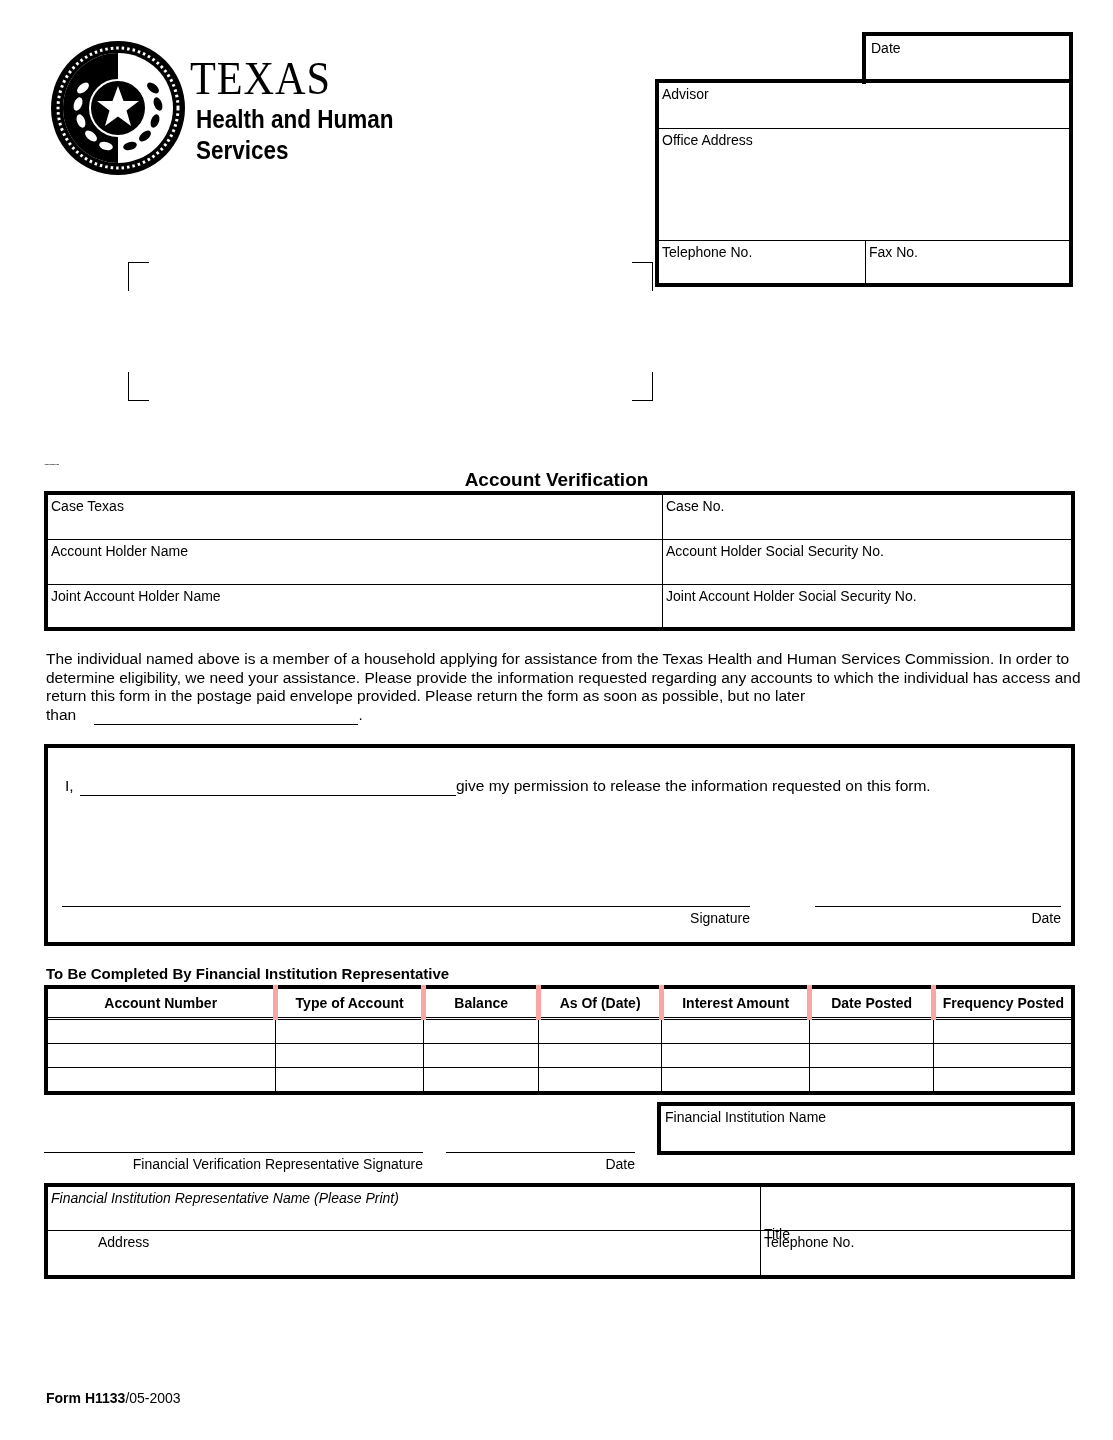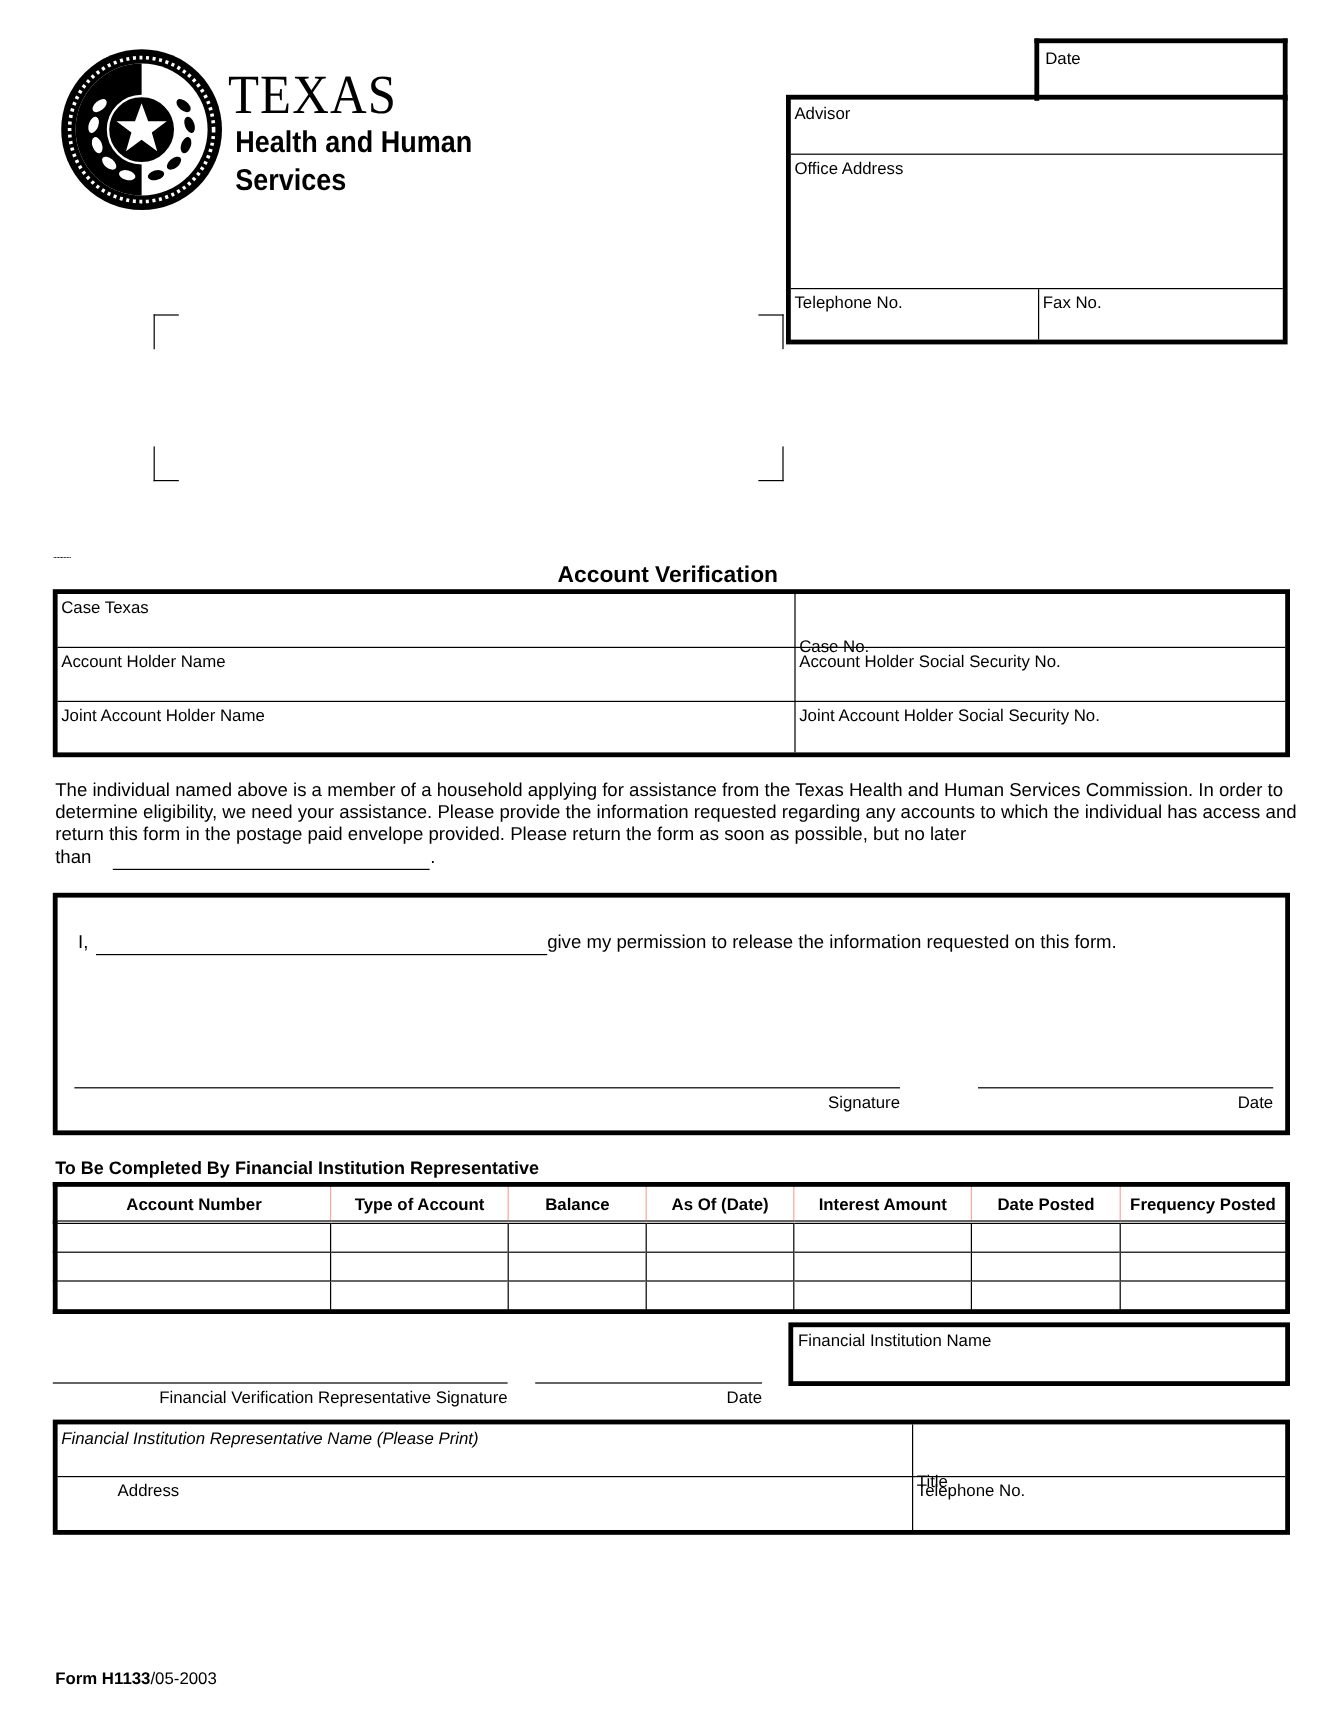--- a/index.html
+++ b/index.html
@@ -33,21 +33,21 @@
   .fill-line { display: inline-block; border-bottom: 1px solid #000; vertical-align: baseline; }
 
   #perm-box { left: 44px; top: 744px; width: 1031px; height: 202px; }
   #perm-text { position: absolute; left: 17px; top: 29px; font-size: 15.5px; white-space: nowrap; }
   .sig-line { position: absolute; height: 1px; background: #000; }
   .sig-cap { position: absolute; font-size: 14px; text-align: right; }
 
   #fi-heading { left: 46px; top: 965px; font-size: 15px; font-weight: bold; white-space: nowrap; }
 
   table#acct { position: absolute; left: 44px; top: 985px; width: 1031px; border-collapse: collapse; border: 4px solid #000; }
-  table#acct th { font-size: 14px; font-weight: bold; height: 28px; border-left: 1px solid #fca5a5; border-bottom: 3px double #000; padding: 0; text-align: center; }
+  table#acct th { font-size: 14px; font-weight: bold; height: 28px; border-left: 5px solid #fca5a5; border-bottom: 3px double #000; padding: 0; text-align: center; }
   table#acct th:first-child, table#acct td:first-child { border-left: none; }
   table#acct td { height: 23px; border-left: 1px solid #000; border-top: 1px solid #000; padding: 0; }
   table#acct tr.r1 td { border-top: none; }
 
   #footer { left: 46px; top: 1390px; font-size: 14px; white-space: nowrap; }
 </style>
 </head>
 <body>
 
 <div class="abs" id="logo">
@@ -111,21 +111,21 @@
 </div>
 <div class="abs" id="dots">............</div>
 
 <div class="abs" id="title">Account Verification</div>
 
 <div class="box" style="left:44px; top:491px; width:1031px; height:140px;">
   <div class="cell" style="left:0; top:0; width:614px; height:45px;">
     <span class="lbl" style="left:3px; top:3px;">Case Texas</span>
   </div>
   <div class="cell" style="left:615px; top:0; width:408px; height:45px;">
-    <span class="lbl" style="left:3px; top:3px;margin-top:32px;">Case No.</span>
+    <span class="lbl" style="left:3px; top:3px;">Case No.</span>
   </div>
   <div class="hl" style="left:0; top:44px; width:1023px;"></div>
   <div class="cell" style="left:0; top:45px; width:614px; height:45px;">
     <span class="lbl" style="left:3px; top:3px;">Account Holder Name</span>
   </div>
   <div class="cell" style="left:615px; top:45px; width:408px; height:45px;">
     <span class="lbl" style="left:3px; top:3px;">Account Holder Social Security No.</span>
   </div>
   <div class="hl" style="left:0; top:89px; width:1023px;"></div>
   <div class="cell" style="left:0; top:90px; width:614px; height:42px;">

